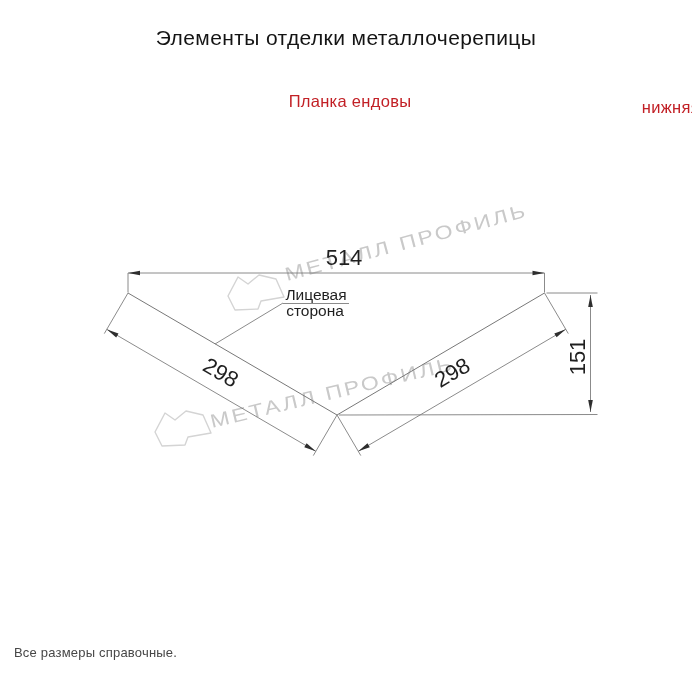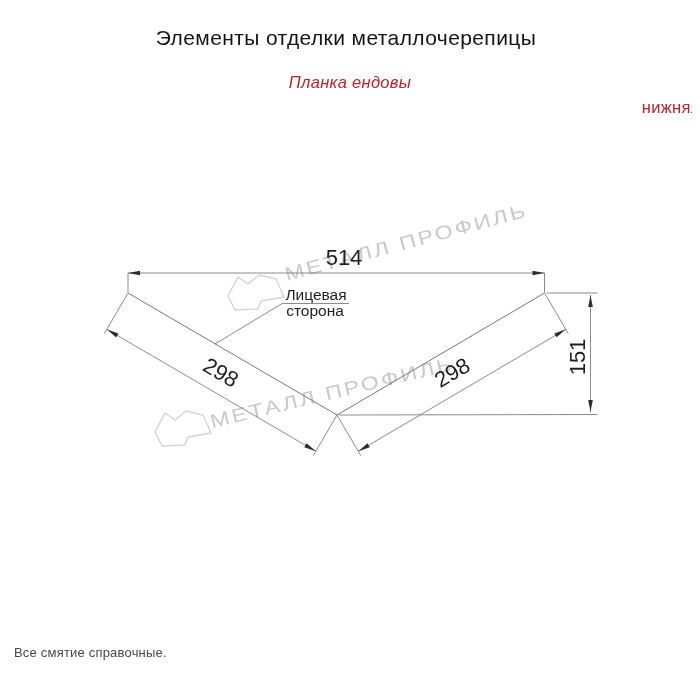--- a/index.html
+++ b/index.html
@@ -2,21 +2,21 @@
 <html><head>
 <meta charset="utf-8">
 <style>
   html,body{margin:0;padding:0;background:#ffffff;}
   .page{
     position:relative;width:692px;height:700px;background:#ffffff;overflow:hidden;
     font-family:"Liberation Sans", sans-serif;
   }
   .hdr{position:absolute;left:0;width:700px;text-align:center;white-space:nowrap;}
   .title{top:26px;font-size:21px;letter-spacing:0.4px;color:#141414;transform:translateX(-4px);}
-  .sub1{top:73px;font-size:16.5px;letter-spacing:0.3px;color:#c22026;font-style:italic;}
+  .sub1{top:92px;font-size:16.5px;letter-spacing:0.3px;color:#c22026;}
   .sub2{top:98px;font-size:16.5px;letter-spacing:0.3px;color:#c22026;text-align:right;}
   .code{top:127px;font-size:19px;letter-spacing:0.3px;color:#c22026;}
   .notes{
     position:absolute;left:14px;top:642px;font-size:13px;line-height:21px;color:#474747;
     letter-spacing:0.2px;white-space:nowrap;
   }
   svg{position:absolute;left:0;top:0;}
   .objline{stroke:#787878;stroke-width:1;fill:none;}
   .dimline{stroke:#7e7e7e;stroke-width:0.9;fill:none;}
   .arrow{fill:#2e2e2e;stroke:none;}
@@ -89,16 +89,16 @@
 
     <g>
       <line class="dimline" x1="215" y1="344" x2="283" y2="303"></line>
       <line class="dimline" x1="283" y1="303.5" x2="349" y2="303.5"></line>
       <text class="lbltxt" x="316" y="300" text-anchor="middle">Лицевая</text>
       <text class="lbltxt" x="315" y="316" text-anchor="middle">сторона</text>
     </g>
   </svg>
 
   <div class="notes">
-    <div>Все смятие справочные.</div>
+    <div>Все размеры справочные.</div>
   </div>
 
 </div>
 
 </body></html>

